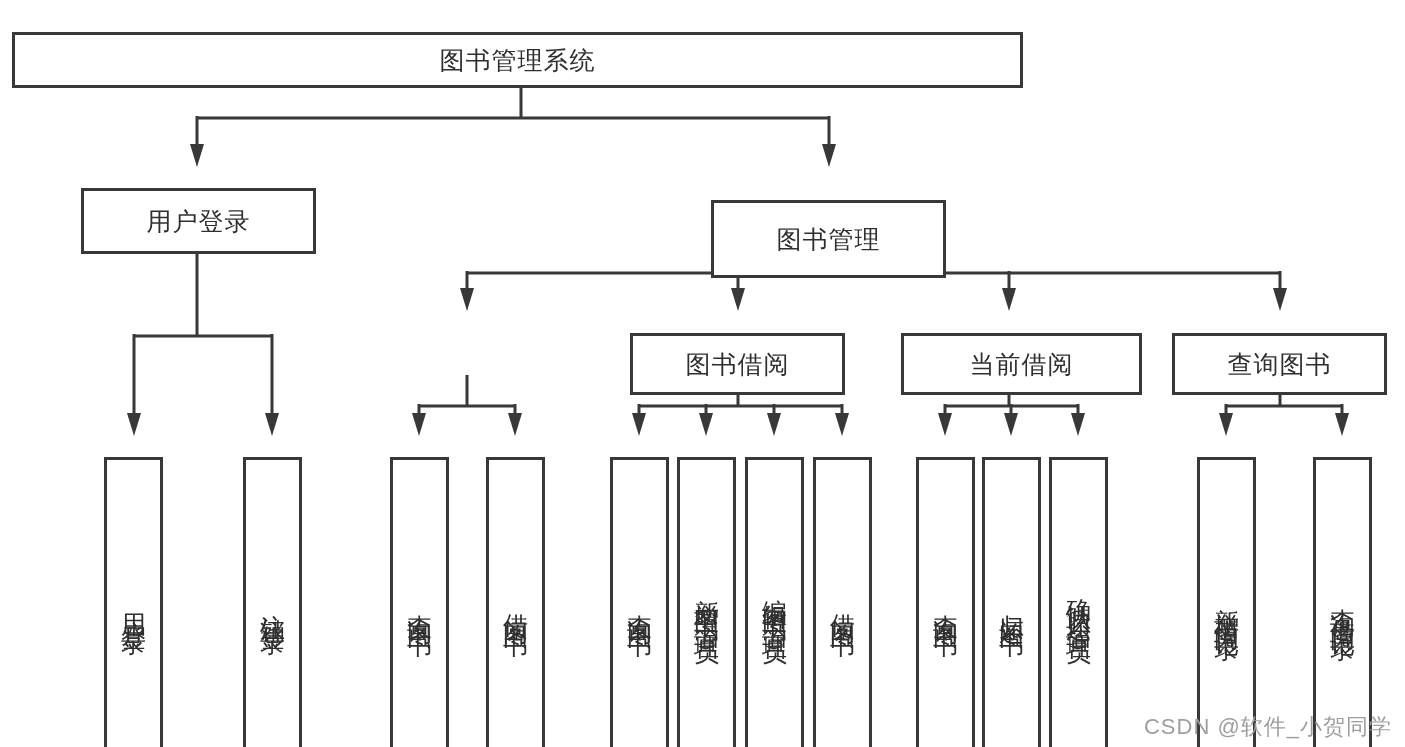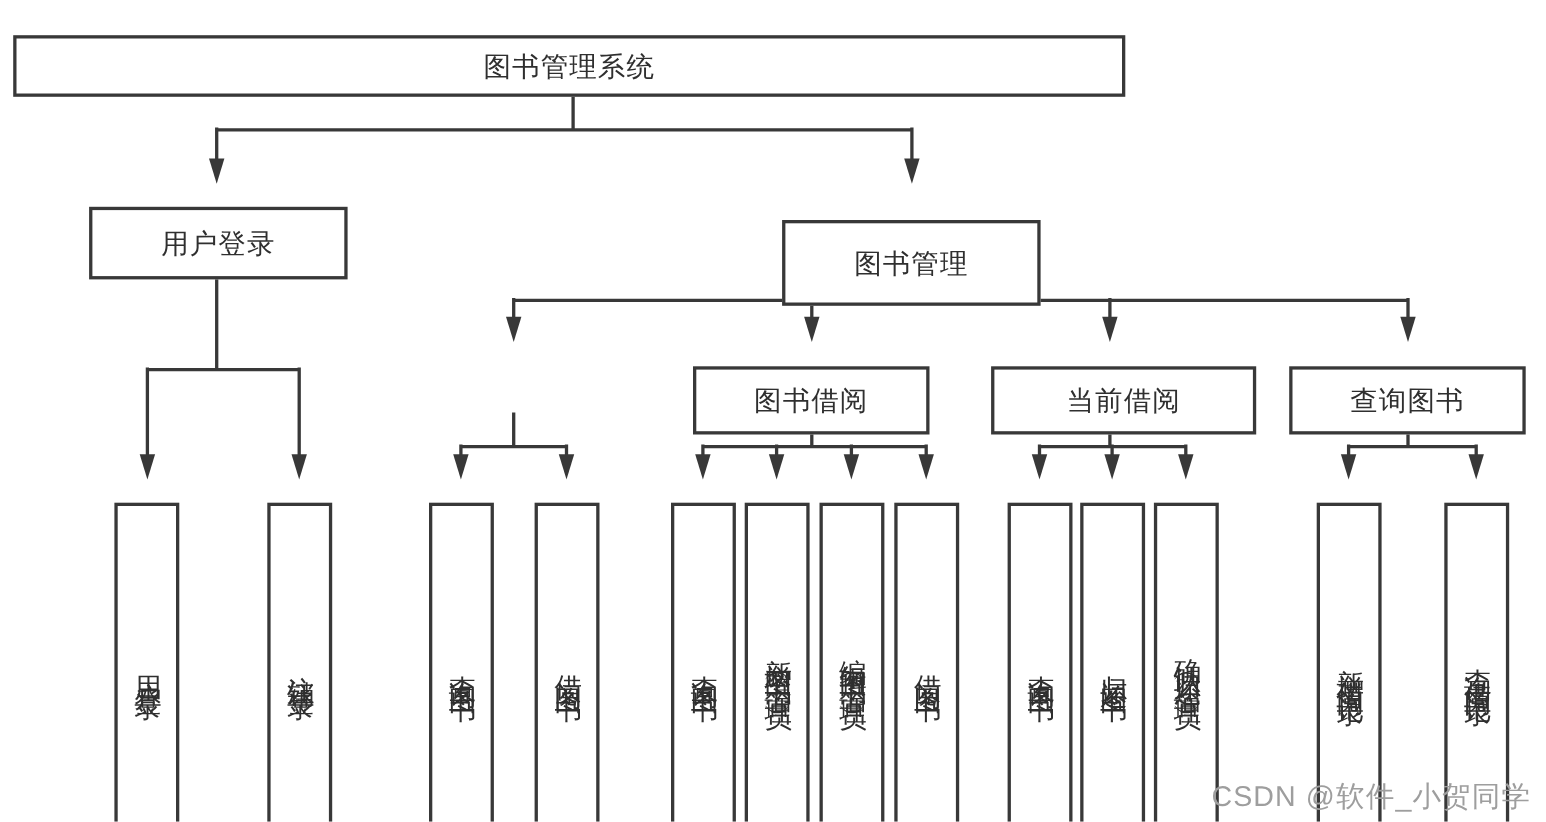--- a/index.html
+++ b/index.html
@@ -56,21 +56,21 @@
     writing-mode: vertical-rl;
     text-orientation: mixed;
     font-size: 25px;
     letter-spacing: 6px;
     line-height: 1;
   }
   .watermark {
     position: absolute;
     right: 13px;
     bottom: 5px;
-    font-size: 26px;
+    font-size: 22px;
     letter-spacing: 1px;
     color: var(--watermark);
     white-space: nowrap;
   }
 </style>
 </head>
 <body>
 
 <div class="canvas">
 

